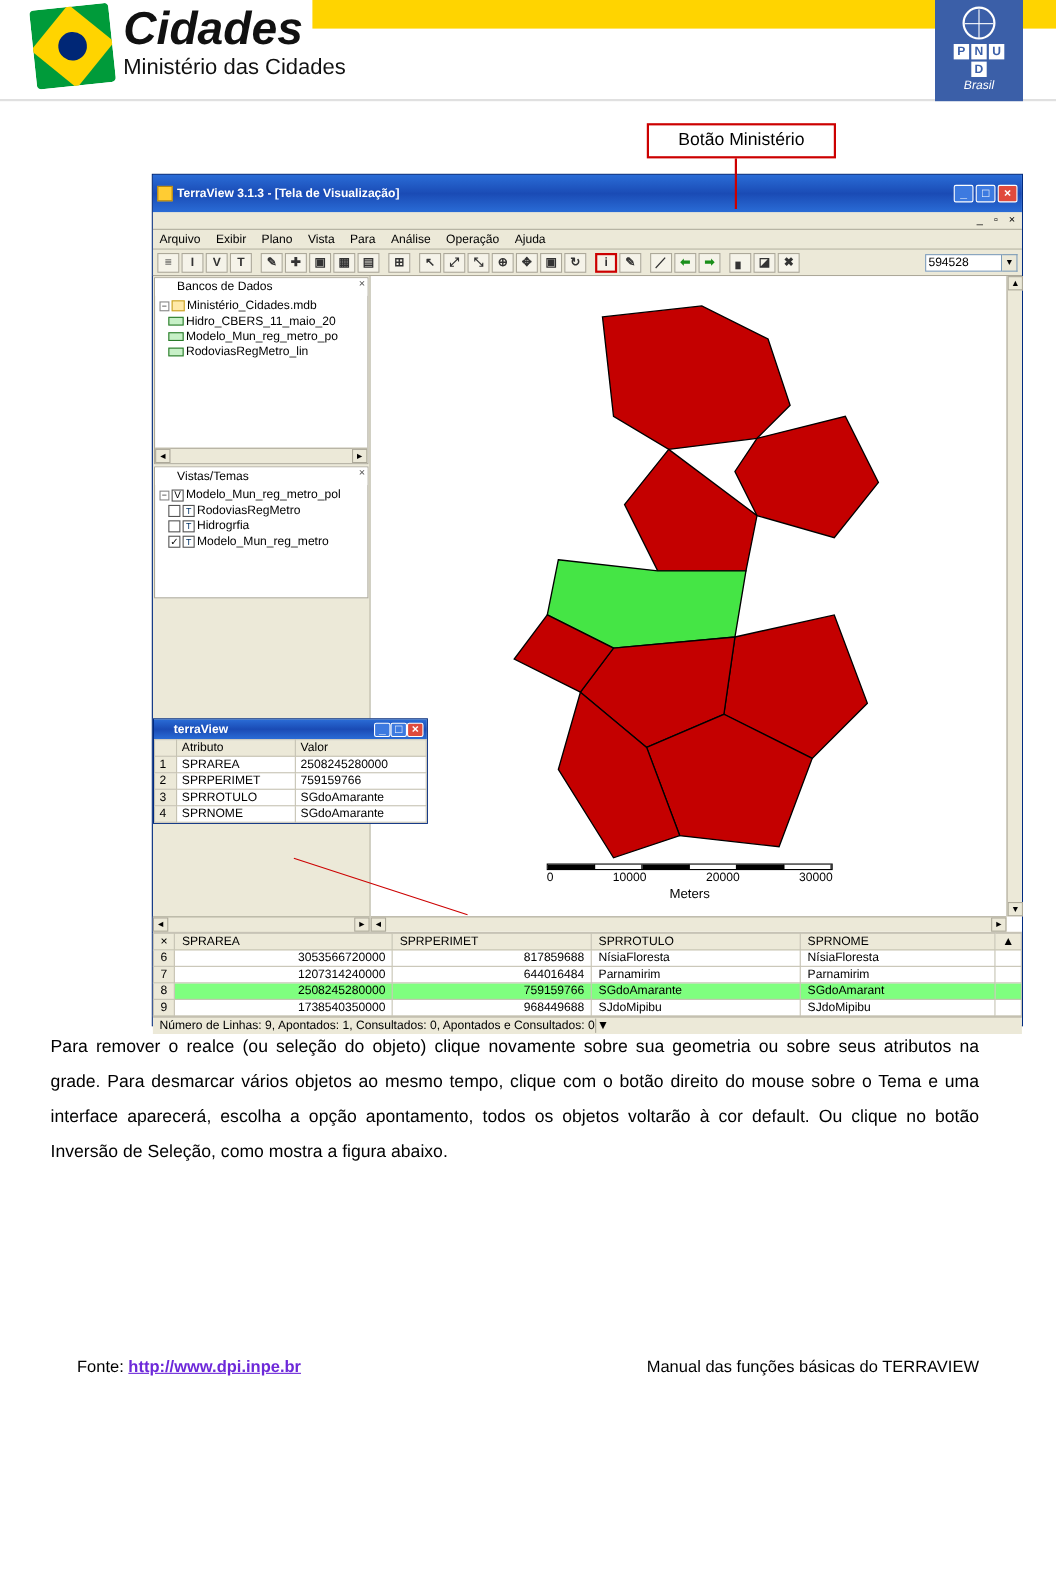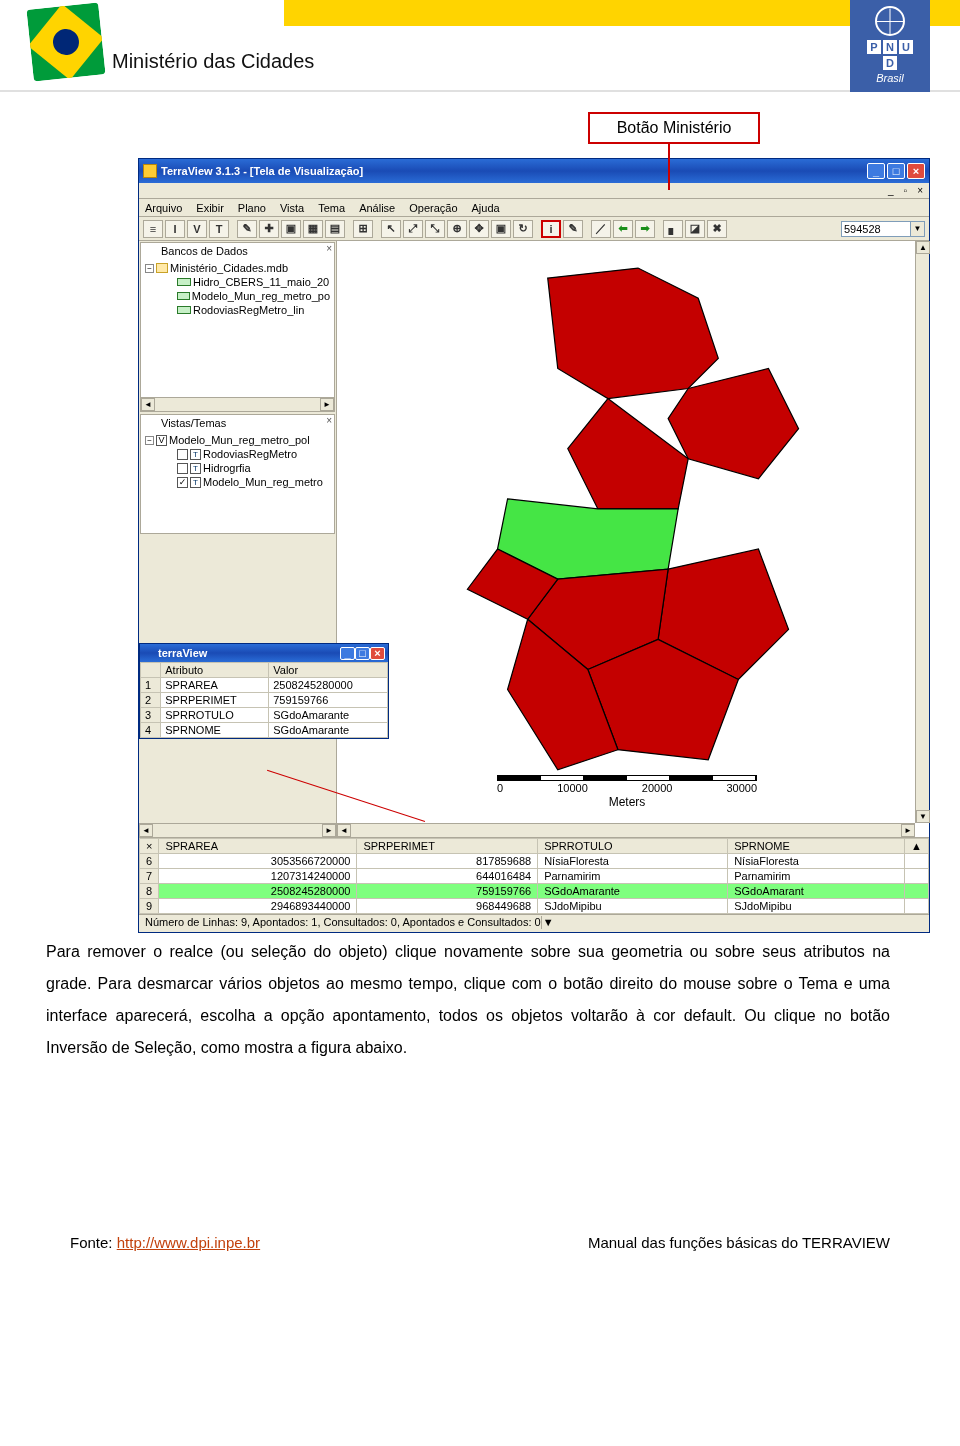--- a/index.html
+++ b/index.html
@@ -69,21 +69,21 @@
   }
 
   
   .win {
     position:absolute; left:138px; top:158px;
     width:792px; height:775px;
     background:#ece9d8; border:1px solid #002a80;
     font-family: Tahoma, sans-serif; font-size:11px;
   }
   .titlebar {
-    height:24px;
+    height:34px;
     background: linear-gradient(#2a6cd6,#1a4bb5 50%,#2a6cd6);
     display:flex; align-items:center; color:#fff; padding:0 4px;
   }
   .titlebar .ticon{width:14px;height:14px;background:#ffcc33;border:1px solid #b8860b;margin-right:4px;}
   .titlebar .ttxt{flex:1;font-weight:700;}
   .win-ctrls{display:flex;gap:2px;}
   .wbtn{width:18px;height:16px;border:1px solid #fff;border-radius:2px;display:flex;align-items:center;justify-content:center;font-size:11px;font-weight:700;}
   .wbtn.min{background:#3d7ae0;color:#fff;}
   .wbtn.max{background:#3d7ae0;color:#fff;}
   .wbtn.close{background:#e04b3d;color:#fff;}
@@ -105,21 +105,21 @@
   .scale-box input{width:70px;height:16px;font-size:11px;border:1px solid #7f9db9;padding:0 2px;}
   .scale-box .dd{width:14px;height:16px;border:1px solid #7f9db9;border-left:none;background:#ece9d8;display:flex;align-items:center;justify-content:center;font-size:8px;}
 
   .body-grid{position:relative;display:flex;height:596px;}
   .left-col{width:198px;border-right:1px solid #aca899;display:flex;flex-direction:column;}
   .panel{border:1px solid #aca899;margin:1px;background:#fff;position:relative;}
   .panel .phdr{position:absolute;right:2px;top:0;font-size:10px;color:#555;cursor:pointer;}
   .tree-title{font-size:11px;padding:2px 20px;background:#fff;}
   .tree{padding:2px 4px 0 4px;font-size:11px;}
   .tree .node{display:flex;align-items:center;gap:2px;padding:1px 0;}
-  .tree .ind2{margin-left:32px;}
+  .tree .ind2{margin-left:8px;}
   .tree .pm{width:9px;height:9px;border:1px solid #888;font-size:8px;line-height:7px;text-align:center;}
   .tree .ficon{width:12px;height:10px;background:#ffe9a8;border:1px solid #c9a227;}
   .tree .licon{width:14px;height:8px;border:1px solid #2a7a2a;background:#c7f0c7;}
   .tree .vbox{width:11px;height:11px;border:1px solid #555;font-size:9px;line-height:9px;text-align:center;background:#fff;}
   .tree .tbox{width:11px;height:11px;border:1px solid #555;font-size:8px;line-height:9px;text-align:center;background:#fff;color:#036;}
   .tree .cbox{width:11px;height:11px;border:1px solid #555;background:#fff;font-size:9px;line-height:9px;text-align:center;}
 
   .scrollbar-h{height:14px;background:#ece9d8;border-top:1px solid #aca899;display:flex;justify-content:space-between;}
   .sbtn{width:14px;height:13px;background:#ece9d8;border:1px solid #aca899;font-size:8px;text-align:center;line-height:11px;}
 
@@ -153,32 +153,33 @@
   .data-table th{background:#ece9d8;font-weight:400;}
   .data-table th.close-col{width:14px;text-align:center;}
   .data-table tr.hl td{background:#7fff7f;}
   .data-table td.num{text-align:right;}
   .statusbar{height:16px;background:#ece9d8;border-top:1px solid #aca899;font-size:11px;padding:1px 6px;display:flex;justify-content:flex-start;}
   .statusbar .up{width:14px;text-align:center;border-left:1px solid #aca899;}
 
   
   .doc-text{margin:44px 70px 0 46px;font-size:16px;line-height:2.0;text-align:justify;}
   .footer{margin:170px 70px 30px 70px;display:flex;justify-content:space-between;font-size:15px;}
-  .footer a{color:#c2410c;text-decoration:underline;}
+  .footer a{color:#6d28d9;text-decoration:underline;font-weight:bold;}
 </style>
 </head>
 <body>
 
 <div class="hdr">
   <div class="yellow-strip"></div>
   <div class="flag">
     <div class="g"></div>
       <div class="y"></div>
       <div class="b"></div>
   </div>
+  <div class="title-cidades">Cidades</div>
   <div class="title-min">Ministério das Cidades</div>
   <div class="pnud">
     <div class="globe"></div>
     <div class="grid">
       <span>P</span>
       <span>N</span>
       <span>U</span>
       <span>D</span>
     </div>
     <div class="lbl">Brasil</div>
@@ -201,21 +202,21 @@
   <div class="inner-titlebar">
     <span>_</span>
     <span>▫</span>
     <span>×</span>
   </div>
   <div class="menubar">
     <span class="mi">Arquivo</span>
     <span class="mi">Exibir</span>
     <span class="mi">Plano</span>
     <span class="mi">Vista</span>
-    <span class="mi">Tema</span>
+    <span class="mi">Para</span>
     <span class="mi">Análise</span>
     <span class="mi">Operação</span>
     <span class="mi">Ajuda</span>
   </div>
   <div class="toolbar">
     <div class="tbn">≡</div>
     <div class="tbn">I</div>
     <div class="tbn">V</div>
     <div class="tbn">T</div>
     <div class="tb-sep"></div>
@@ -430,21 +431,21 @@
       <tr class="hl">
             <th>8</th>
             <td class="num">2508245280000</td>
             <td class="num">759159766</td>
             <td>SGdoAmarante</td>
             <td>SGdoAmarant</td>
             <td></td>
           </tr>
       <tr>
             <th>9</th>
-            <td class="num">2946893440000</td>
+            <td class="num">1738540350000</td>
             <td class="num">968449688</td>
             <td>SJdoMipibu</td>
             <td>SJdoMipibu</td>
             <td></td>
           </tr>
     </tbody>
       </table>
     <div class="statusbar">
       <span>Número de Linhas: 9, Apontados: 1, Consultados: 0, Apontados e Consultados: 0</span>
       <span class="up">▼</span>

